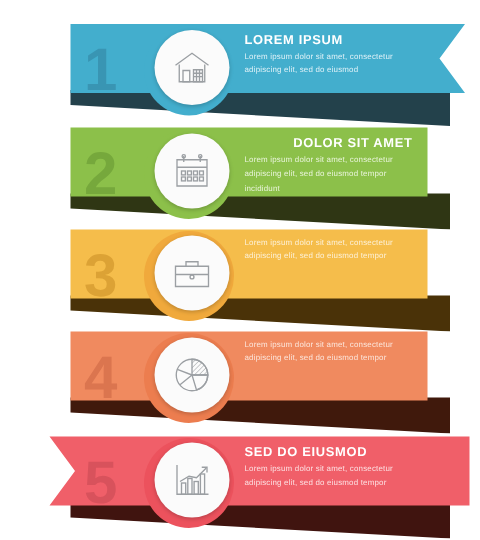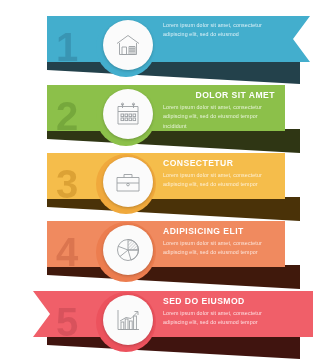--- a/index.html
+++ b/index.html
@@ -96,20 +96,21 @@
             <path d="M4 13.5 L15 5.5 L26 13.5"></path>
             <path d="M6.5 13 V24.5 H23.5 V13"></path>
             <path d="M9 17 h4.5 v7.5 H9 Z"></path>
             <path d="M16 16.5 h6 v8 h-6 Z"></path>
             <path d="M16 18.8 h6 M16 21.1 h6 M18 16.5 v8 M20 16.5 v8"></path>
           </svg>
         </div>
       </div>
       <div class="text-layer">
         <div class="tcol">
+          <div class="ttitle" style="color: rgb(255, 255, 255);">LOREM IPSUM</div>
           <div class="tbody" style="color: rgb(224, 242, 248);">Lorem ipsum dolor sit amet, consectetur adipiscing elit, sed do eiusmod</div>
         </div>
       </div>
     </div>
     <div class="row" style="top: 81px;">
       <div class="shadow-layer"><svg width="320" height="72" viewBox="0 0 320 72">
           <polygon points="47,48 300,48 300,72 47,58" fill="#2f3614"></polygon>
         </svg></div>
       <div class="ribbon-layer"><svg width="320" height="72" viewBox="0 0 320 72">
           <polygon points="47,4 285,4 285,50 47,50" fill="#8cc04a"></polygon>
@@ -156,21 +157,20 @@
           <svg width="30" height="30" viewBox="0 0 30 30" fill="none" stroke="#9b9fa3" stroke-width="0.9">
             <path d="M4 10.5 h22 v13.5 h-22 Z"></path>
             <path d="M11 10.5 V7.5 h8 v3"></path>
             <path d="M4 16 h22"></path>
             <circle cx="15" cy="17.6" r="1.3"></circle>
           </svg>
         </div>
       </div>
       <div class="text-layer">
         <div class="tcol">
-          <div class="ttitle" style="color: rgb(255, 255, 255);">CONSECTETUR</div>
           <div class="tbody" style="color: rgb(253, 241, 216);">Lorem ipsum dolor sit amet, consectetur adipiscing elit, sed do eiusmod tempor</div>
         </div>
       </div>
     </div>
     <div class="row" style="top: 217px;">
       <div class="shadow-layer"><svg width="320" height="72" viewBox="0 0 320 72">
           <polygon points="47,48 300,48 300,72 47,58" fill="#40190c"></polygon>
         </svg></div>
       <div class="ribbon-layer"><svg width="320" height="72" viewBox="0 0 320 72">
           <polygon points="47,4 285,4 285,50 47,50" fill="#f08a5f"></polygon>
@@ -188,21 +188,20 @@
             <circle cx="15" cy="15" r="10.5"></circle>
             <path d="M15 15 L15 4.5 A10.5 10.5 0 0 1 25.5 15 Z" fill="url(#hatch)"></path>
             <path d="M15 15 L25.5 15 A10.5 10.5 0 0 1 18 25 Z"></path>
             <path d="M15 15 L5.2 11.3"></path>
             <path d="M15 15 L7 21.5"></path>
           </svg>
         </div>
       </div>
       <div class="text-layer">
         <div class="tcol">
-          <div class="ttitle" style="color: rgb(255, 255, 255);">ADIPISICING ELIT</div>
           <div class="tbody" style="color: rgb(252, 230, 220);">Lorem ipsum dolor sit amet, consectetur adipiscing elit, sed do eiusmod tempor</div>
         </div>
       </div>
     </div>
     <div class="row" style="top: 287px;">
       <div class="shadow-layer"><svg width="320" height="72" viewBox="0 0 320 72">
           <polygon points="47,48 300,48 300,72 47,58" fill="#40140f"></polygon>
         </svg></div>
       <div class="ribbon-layer"><svg width="320" height="72" viewBox="0 0 320 72">
           <polygon points="33,4 313,4 313,50 33,50 50,27" fill="#f05f69"></polygon>

